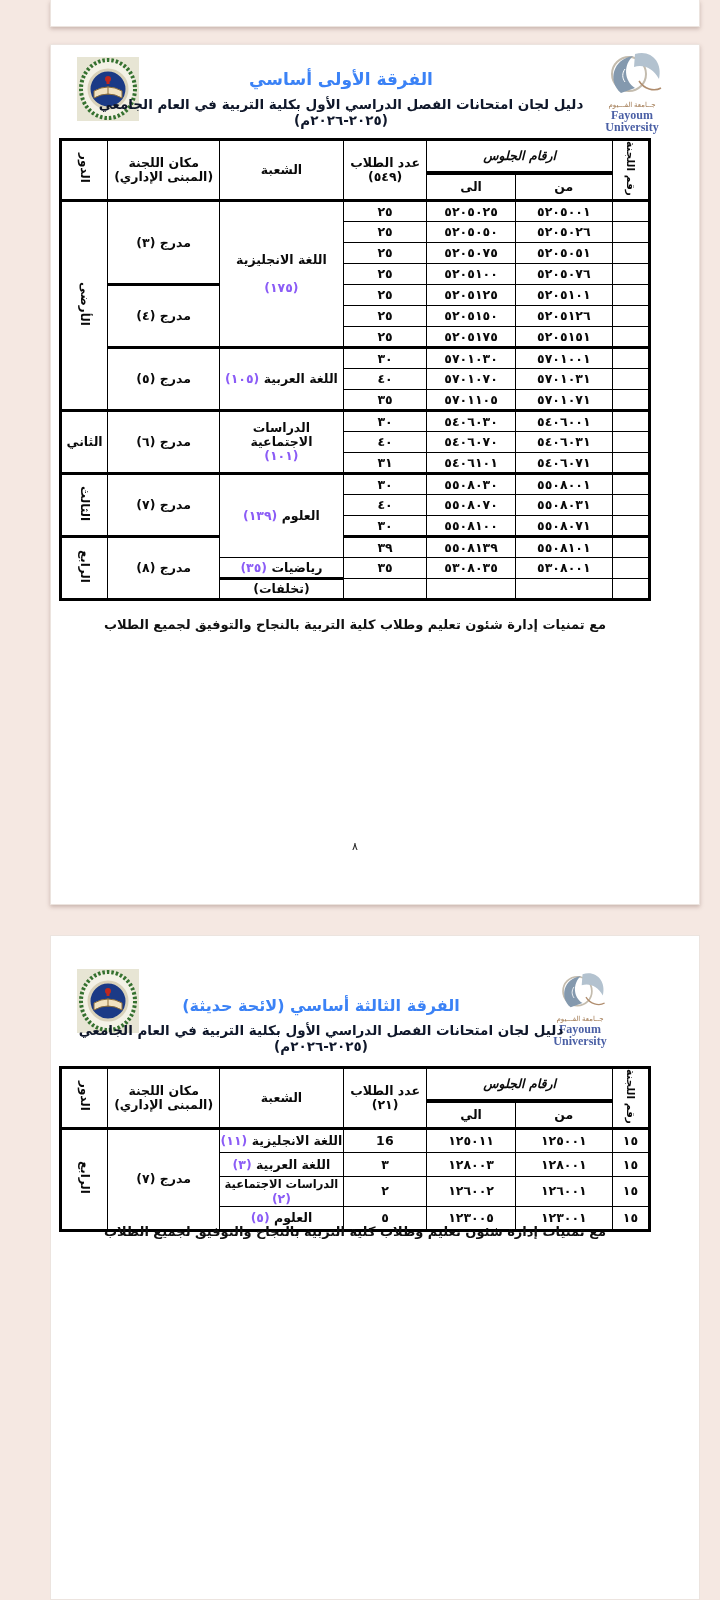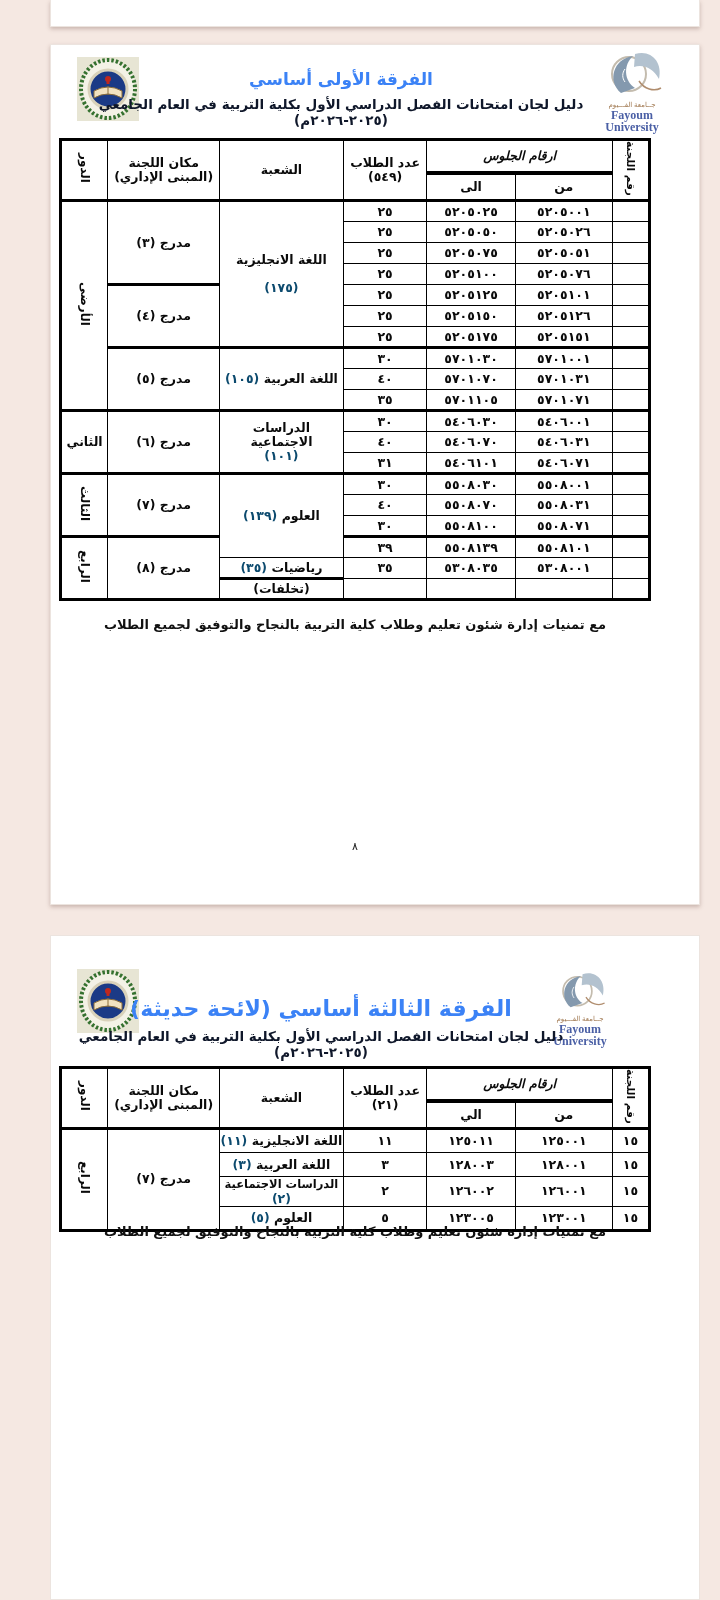--- a/index.html
+++ b/index.html
@@ -16,21 +16,21 @@
   #prev-page{top:0;height:27px;border-top:none;}
   #page-1{top:44px;height:861px;}
   #page-2{top:935px;height:665px;box-shadow:none;}
   .seal{position:absolute;}
   .fayoum{position:absolute;text-align:center;line-height:1;font-family:Liberation Serif, serif;}
   .fayoum .cap-ar{font-size:7px;color:#a07850;display:block;margin-top:-2px;}
   .fayoum .cap-en{font-size:12px;color:#4a5fa5;display:block;font-weight:bold;}
   .titles{position:absolute;text-align:center;direction:rtl;}
   .title{font-size:17px;font-weight:bold;color:#3b82f6;}
   .subtitle{font-size:13.5px;font-weight:bold;color:#0f172a;margin-top:7px;}
-  #page-2 .title{font-size:22px;}
+  #page-2 .title{font-size:16px;}
   .footer-line{position:absolute;text-align:center;font-size:13px;font-weight:bold;color:#111;direction:rtl;}
   .pagenum{position:absolute;text-align:center;font-size:11px;color:#222;}
 
   table.sched{
     border-collapse:collapse;table-layout:fixed;width:592px;
     direction:rtl;border:3px solid #000;
   }
   .sched td,.sched th{
     border:1px solid #000;padding:0;text-align:center;vertical-align:middle;
     font-weight:bold;color:#0a0a0a;line-height:1.15;overflow:hidden;
@@ -41,21 +41,21 @@
   #page-1 .sched tr.dr{height:21px;}
   #page-2 .sched tr.dr{height:24px;}
   #page-2 .h1{height:27px;} #page-2 .h2{height:23px;}
   .hb{border-bottom-width:3px !important;}
   .gb{border-bottom-width:4px !important;font-style:italic;}
   .sb{border-bottom-width:3px !important;}
   .two{font-size:11.5px;line-height:1.2;}
   .vt{writing-mode:vertical-rl;display:inline-block;line-height:1.05;letter-spacing:1px;font-size:12px;}
   .vt-sm{writing-mode:vertical-rl;display:inline-block;line-height:1.1;font-size:10.5px;letter-spacing:0;}
   .dname{font-size:12.5px;}
-  .dcount{color:#0c4a6e;}
+  .dcount{color:#8b5cf6;}
   .stack .dname,.stack .dcount{display:block;}
   .stack-gap .dcount{margin-top:14px;}
   .venue-cell{font-size:12px;}
 </style>
 </head>
 <body>
 
 <div id="prev-page" class="page"></div>
 
 <div id="page-1" class="page">
@@ -325,21 +325,21 @@
       <th rowspan="2" class="hb"><span class="vt">الدور</span></th>
     </tr>
     <tr class="h2">
       <th class="hb">من</th>
       <th class="hb">الي</th>
     </tr>
     <tr class="dr">
       <td>١٥</td>
       <td>١٢٥٠٠١</td>
       <td>١٢٥٠١١</td>
-      <td>١١</td>
+      <td>16</td>
       <td>
         <span class="dname">اللغة الانجليزية</span> <span class="dcount">(١١)</span>
       </td>
       <td rowspan="4" class="venue-cell">مدرج (٧)</td>
       <td rowspan="4"><span class="vt">الرابع</span></td>
     </tr>
     <tr class="dr">
       <td>١٥</td>
       <td>١٢٨٠٠١</td>
       <td>١٢٨٠٠٣</td>

